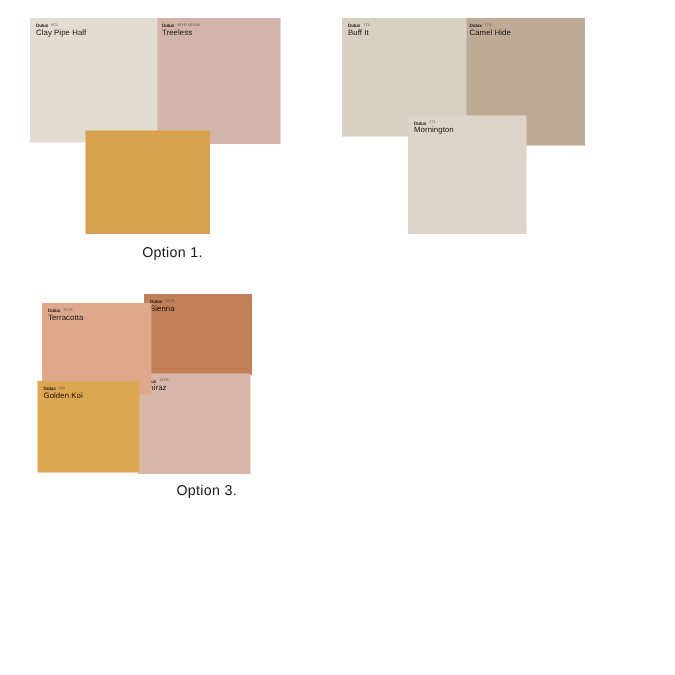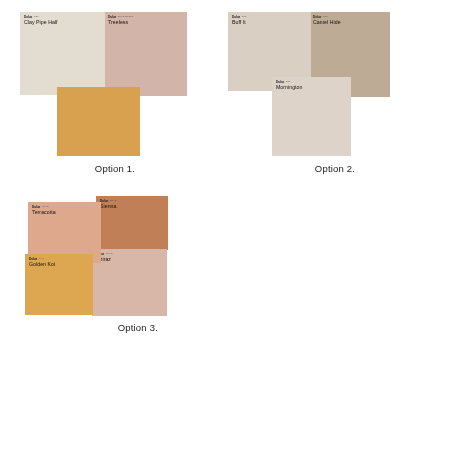--- a/index.html
+++ b/index.html
@@ -118,21 +118,20 @@
       </div>
       <div class="swatch" style="left: 272px; top: 77px; width: 79px; height: 79px; background: rgb(222, 211, 200); z-index: 3;">
         <div class="swatch-label">
           <div class="brand-row">
             <span class="brand-mark">Dulux</span>
             <span class="brand-code">2T1</span>
           </div>
           <div class="color-name">Mornington</div>
         </div>
       </div>
-      <div class="option-caption" style="left: 280px; top: 163px; width: 110px; z-index: 10;">Option 2.</div>
     </div>
     <div class="option-group" style="left: 0px; top: 0px; width: 450px; height: 450px;">
       <div class="swatch" style="left: 28px; top: 202px; width: 73px; height: 61px; background: rgb(221, 168, 140); z-index: 2;">
         <div class="swatch-label">
           <div class="brand-row">
             <span class="brand-mark">Dulux</span>
             <span class="brand-code">70YR</span>
           </div>
           <div class="color-name">Terracotta</div>
         </div>

